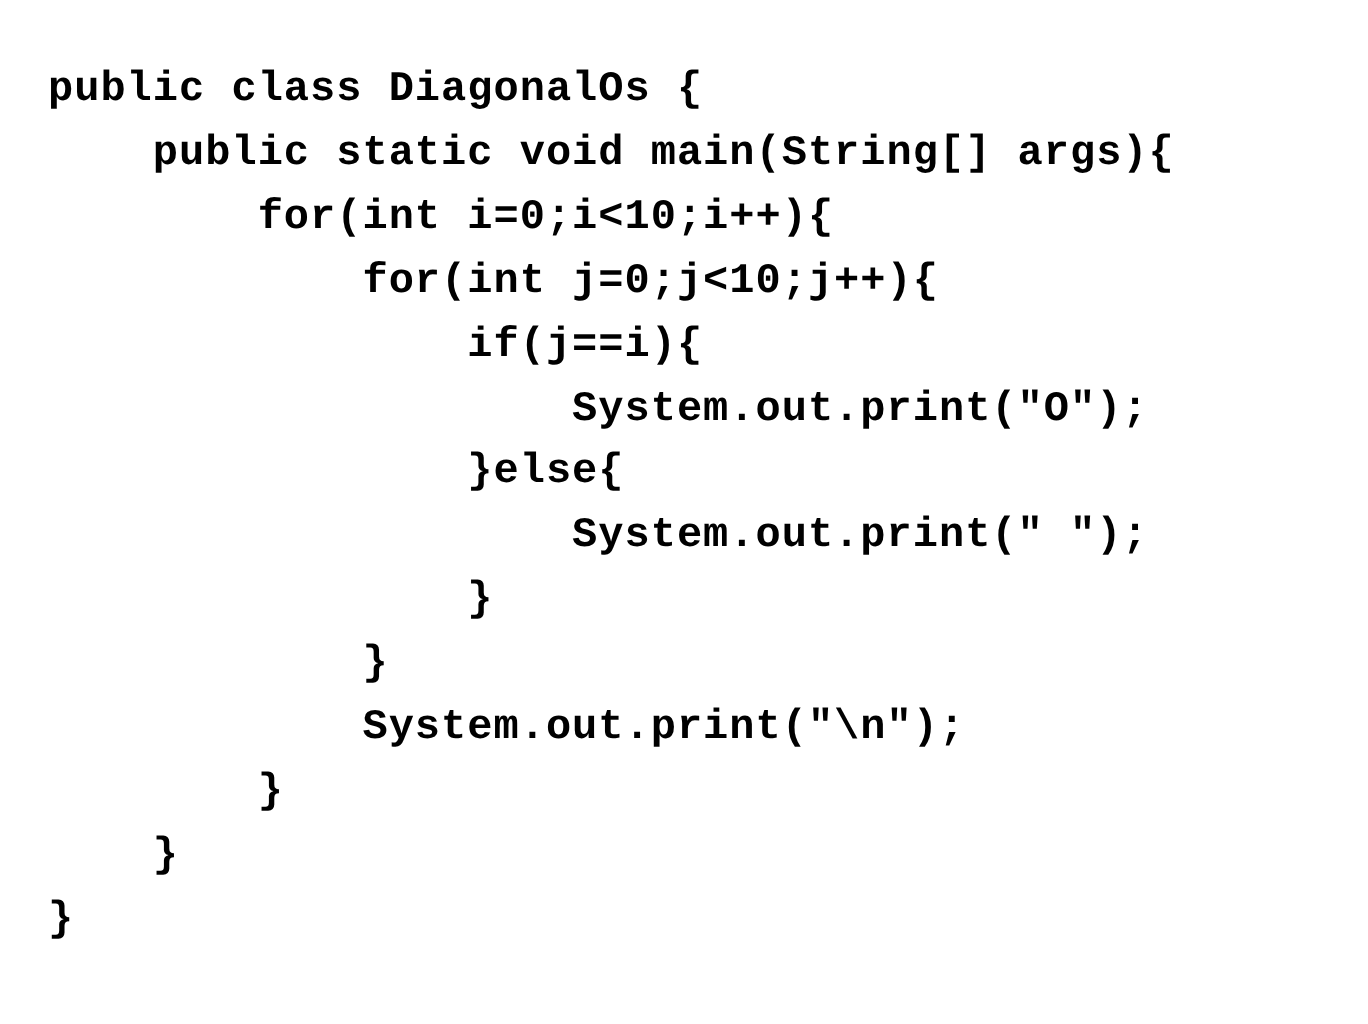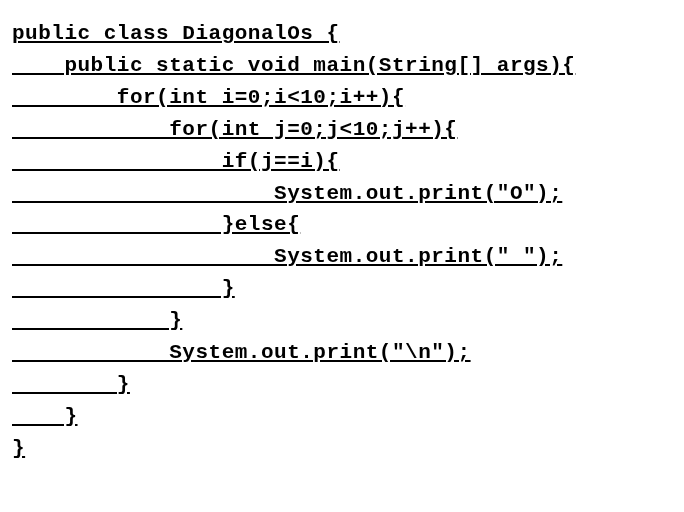--- a/index.html
+++ b/index.html
@@ -10,24 +10,23 @@
       height: 512px;
       box-sizing: border-box;
       font-family: "Courier New", Courier, monospace;
       font-weight: bold;
       font-size: 21px;
       line-height: 1.52;
       letter-spacing: 0.5px;
       color: #000000;
     }
     pre {
-      margin: 0;
+      margin: 12px;
       font-family: inherit;
       white-space: pre;
-      text-decoration: underline;
     }
     .code-line {
       display: block;
     }
   </style>
 </head>
 <body>
 
 <pre><span class="code-line">public class DiagonalOs {</span><span class="code-line">    public static void main(String[] args){</span><span class="code-line">        for(int i=0;i&lt;10;i++){</span><span class="code-line">            for(int j=0;j&lt;10;j++){</span><span class="code-line">                if(j==i){</span><span class="code-line">                    System.out.print("O");</span><span class="code-line">                }else{</span><span class="code-line">                    System.out.print(" ");</span><span class="code-line">                }</span><span class="code-line">            }</span><span class="code-line">            System.out.print("\n");</span><span class="code-line">        }</span><span class="code-line">    }</span><span class="code-line">}</span></pre>
 

